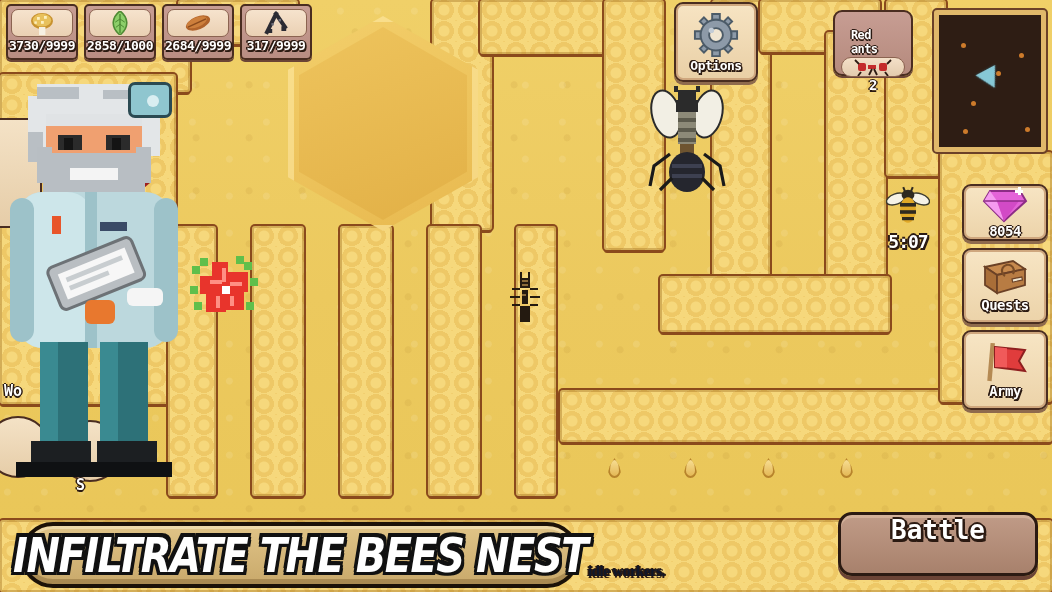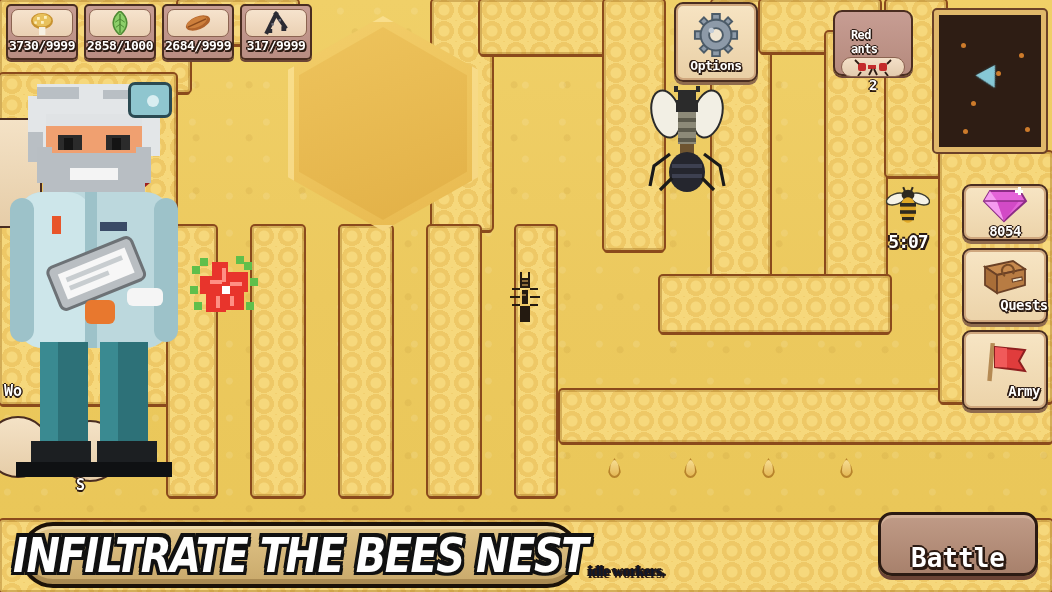--- a/index.html
+++ b/index.html
@@ -129,21 +129,21 @@
     border-top:20px solid rgba(150,220,235,.85);
     transform:rotate(-28deg);
     filter: drop-shadow(0 0 1px #2a6070);
   }
 
   
   .side { position:absolute; right:4px; width:86px; z-index:30; }
   #gems  { top:174px; height:57px;margin-top:10px; }
   #quests{ top:248px; height:76px; }
   #army  { top:330px; height:80px; }
-  .side .pbtn-label { font-size:14px;padding-left:38px; }
+  .side .pbtn-label { font-size:14px; }
   .gem-val { font-size:14px; font-weight:bold; color:#fff; letter-spacing:-.5px;
     text-shadow:-1.5px 0 #2b1a12,1.5px 0 #2b1a12,0 -1.5px #2b1a12,0 1.5px #2b1a12; }
 
   
   #shop { position:absolute; left:865px; top:400px; width:100px; z-index:25;
     display:flex; flex-direction:column; align-items:center; cursor:pointer; }
   #shop .lbl { font-size:14px; font-weight:bold; color:#fff; letter-spacing:-.5px; margin-top:1px;
     text-shadow:-1.5px 0 #2b1a12,1.5px 0 #2b1a12,0 -1.5px #2b1a12,0 1.5px #2b1a12; }
 
   
@@ -164,24 +164,24 @@
     font-family:"DejaVu Sans", sans-serif;
     font-size:40px; font-weight:bold; font-style:italic; color:#fff;
     letter-spacing:-1.5px; white-space:nowrap;
     text-shadow:-3px 0 #111,3px 0 #111,0 -3px #111,0 3px #111,
                 3px 3px #111,-3px -3px #111,3px -3px #111,-3px 3px #111;
     transform:scaleY(1.18);
   }
 
   
   #battle {
-    position:absolute; right:14px; bottom:16px; width:160px; height:64px; z-index:40;
+    position:absolute; right:14px; bottom:16px; width:200px; height:64px; z-index:40;
     background:linear-gradient(180deg,#c09b87,#a8816c);
     border:3px solid #2b1a12; border-radius:14px;
-    display:flex; align-items:flex-end; justify-content:center;
+    display:flex; align-items:flex-start; justify-content:center;
     box-shadow:0 4px 0 #6b4436, inset 0 3px 0 rgba(255,230,200,.3);
     cursor:pointer;
   }
   #battle span {
     font-size:26px; font-weight:bold; color:#fff; letter-spacing:0px;
     text-shadow:-2.5px 0 #2b1a12,2.5px 0 #2b1a12,0 -2.5px #2b1a12,0 2.5px #2b1a12,2.5px 2.5px #2b1a12;
   }
 
   #idle-text {
     position:absolute; left:588px; bottom:12px; z-index:38;

